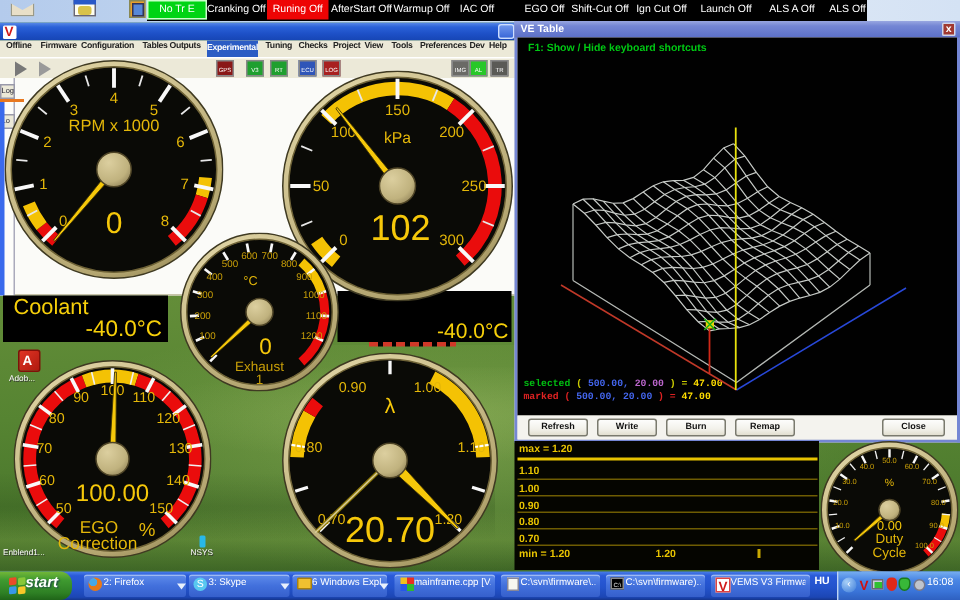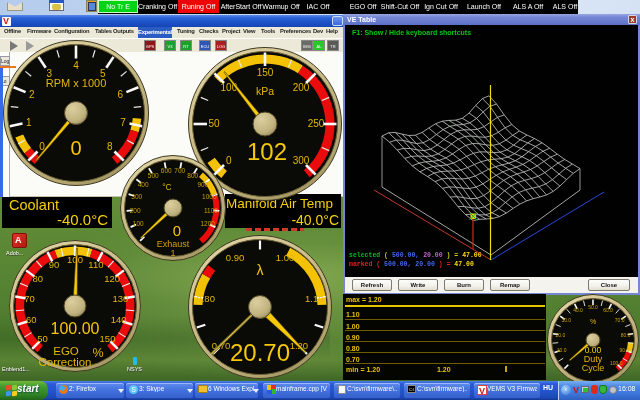--- a/index.html
+++ b/index.html
@@ -134,21 +134,20 @@
 <div class="abs" style="left:345px;top:341px;width:200px;height:1px;background:#6e5c02;"></div>
 <div class="abs" style="left:345px;top:352px;width:200px;height:1px;background:#6e5c02;"></div>
 <div class="abs" style="left:345px;top:363px;width:200px;height:1px;background:#6e5c02;"></div>
 <div class="abs" style="left:346px;top:366px;color:#e8c400;font-size:7px;font-weight:bold;">min = 1.20</div>
 <div class="abs" style="left:437px;top:366px;color:#e8c400;font-size:7px;font-weight:bold;">1.20</div>
 <div class="abs" style="left:505px;top:366px;width:2px;height:6px;background:#c8a800;"></div>
 <div class="abs" style="left:2px;top:197px;width:110px;height:31px;background:#000;"></div>
 <div class="abs" style="left:9px;top:197px;color:#f6cf0a;font-size:14.5px;">Coolant</div>
 <div class="abs" style="left:0;top:211px;width:108px;text-align:right;color:#f6cf0a;font-size:15px;">-40.0°C</div>
 <div class="abs" style="left:225px;top:194px;width:116px;height:34px;background:#000;"></div>
-<div class="abs" style="left:226px;top:196px;color:#f6cf0a;font-size:13.5px;white-space:nowrap;">Manifold Air Temp</div>
 <div class="abs" style="left:225px;top:212px;width:114px;text-align:right;color:#f6cf0a;font-size:14px;">-40.0°C</div>
 <div class="abs" style="left:246px;top:228px;width:58px;height:2.5px;background:repeating-linear-gradient(90deg,#d03828 0 6px,#000 6px 9px);"></div>
 <div class="abs" style="left:12px;top:233px;width:15px;height:15px;background:linear-gradient(135deg,#e03424,#b01a10);border:1px solid #801008;border-radius:2px;"></div>
 <div class="abs" style="left:15px;top:235px;width:10px;height:9px;color:#fff;font-weight:bold;font-size:9px;line-height:11px;">A</div>
 <div class="abs" style="left:6px;top:250px;color:#fff;font-size:5.5px;text-shadow:0.5px 0.5px #333;">Adob...</div>
 <div class="abs" style="left:2px;top:366px;color:#fff;font-size:5.5px;text-shadow:0.5px 0.5px #333;">Enblend1...</div>
 <div class="abs" style="left:133px;top:357px;width:4px;height:8px;background:#28b8e8;border-radius:1px;"></div>
 <div class="abs" style="left:127px;top:366px;color:#fff;font-size:5.5px;text-shadow:0.5px 0.5px #333;">NSYS</div>
 <svg style="position:absolute;left:3px;top:40px" width="146" height="146" viewBox="0 0 146 146">
       <circle cx="73" cy="73" r="72.5" fill="url(#bz3)" stroke="#3f3a22" stroke-width="1"></circle>

